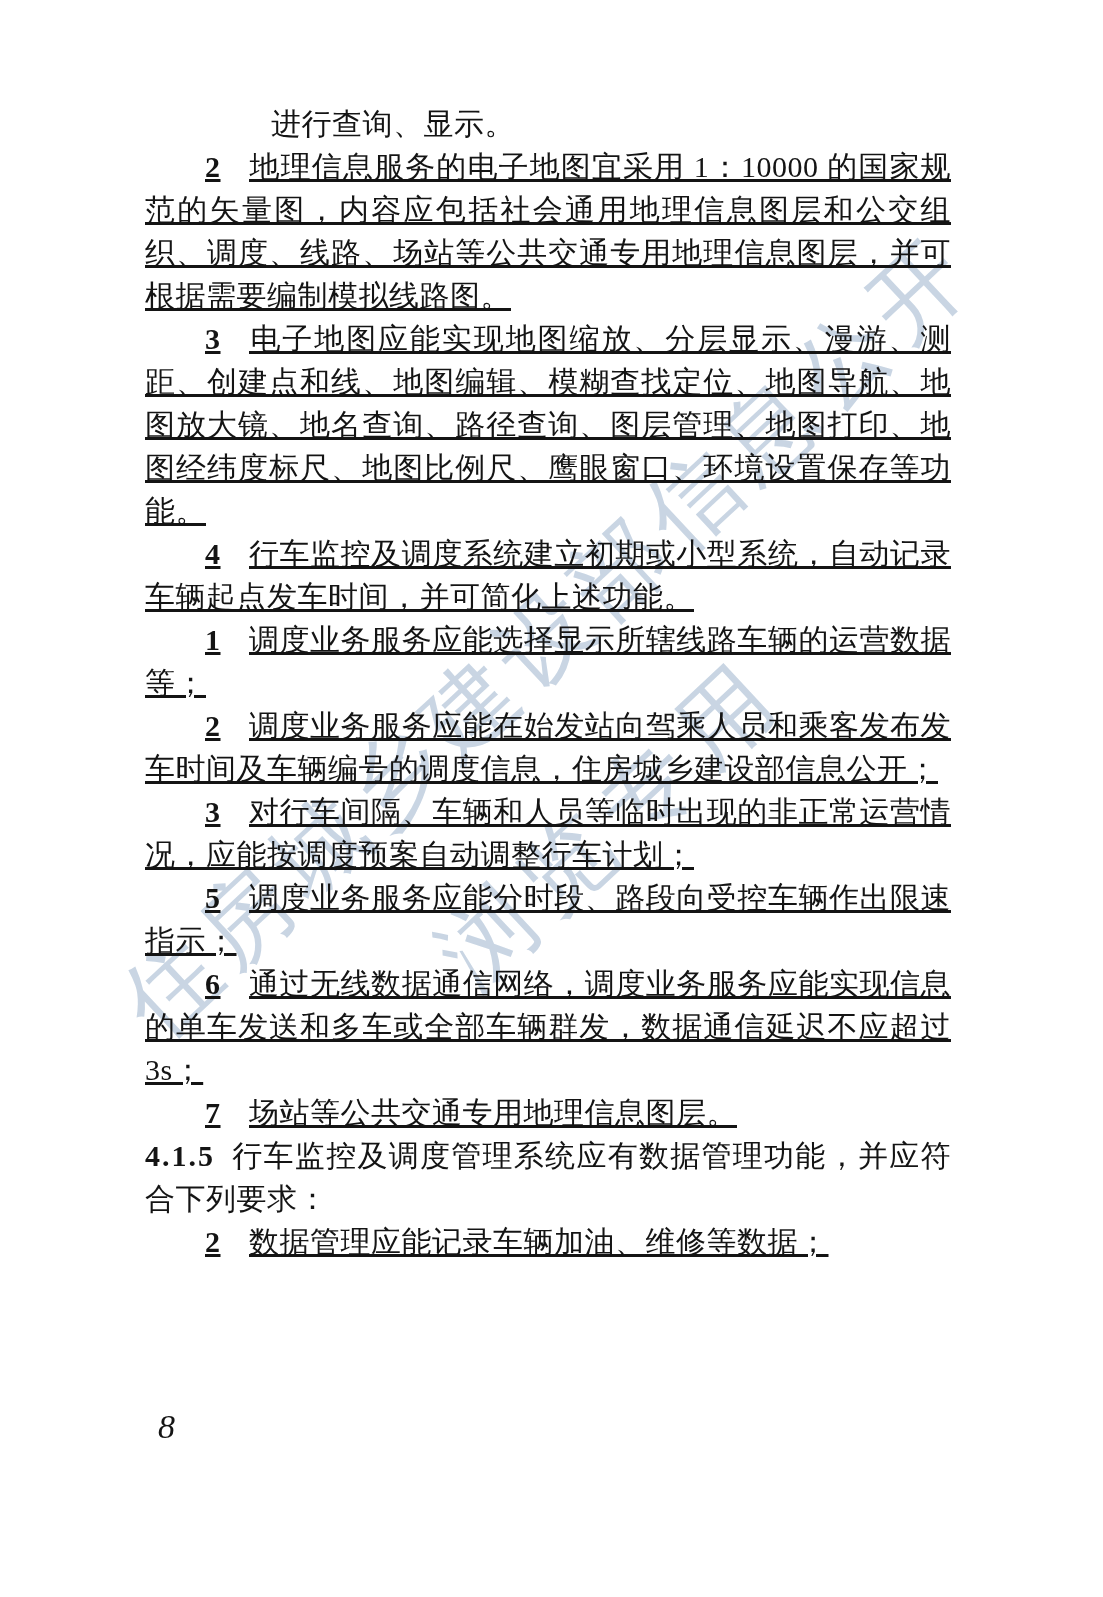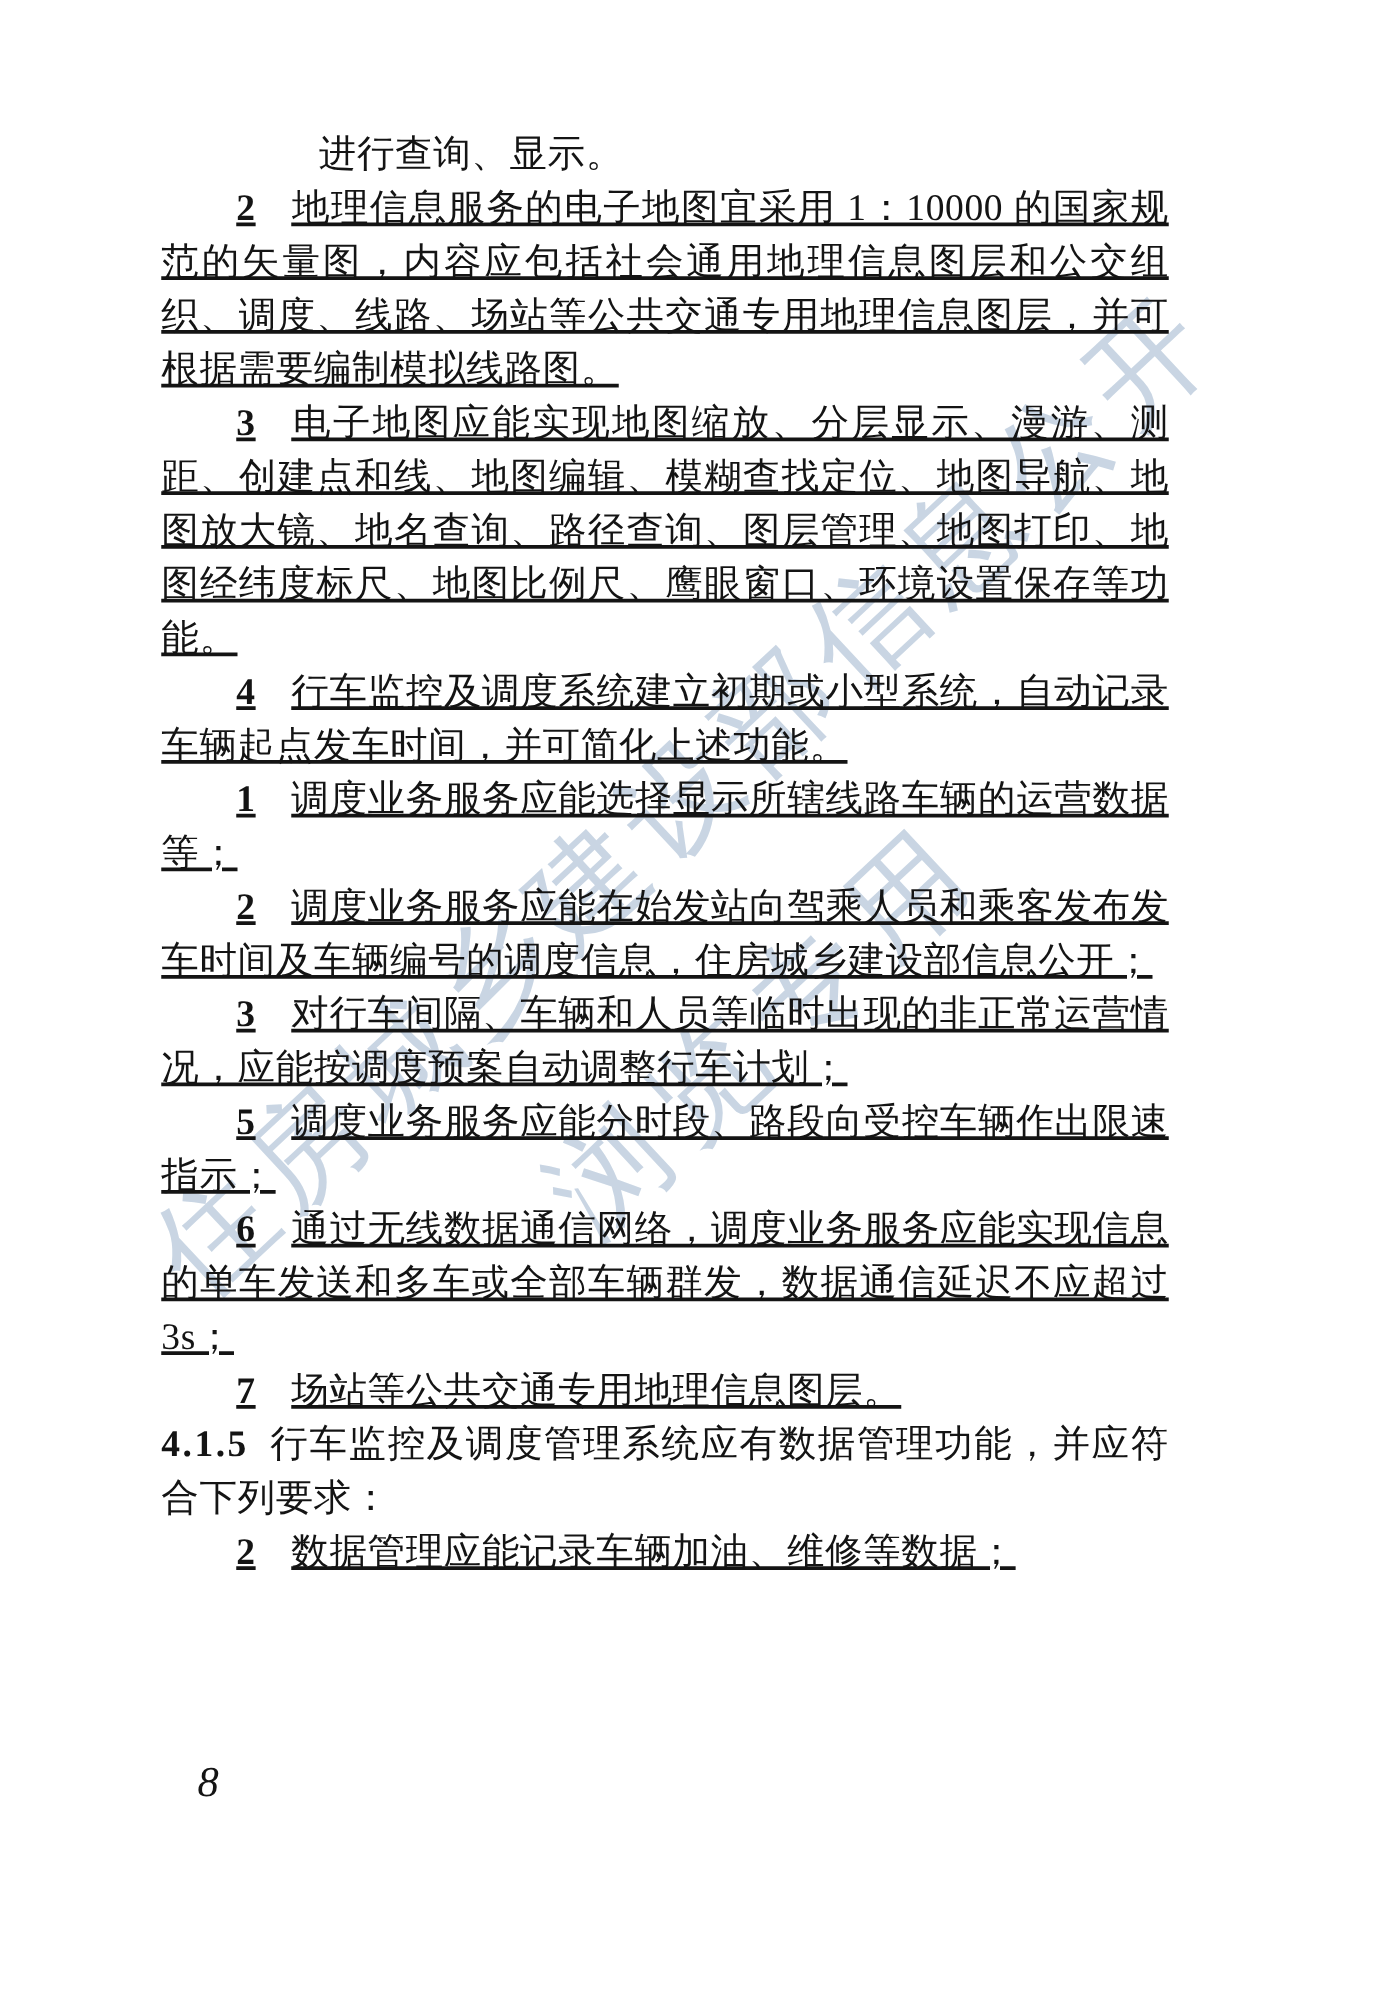--- a/index.html
+++ b/index.html
@@ -41,21 +41,21 @@
   .wm2 {
     font-size: 92px;
     letter-spacing: 16px;
     left: 612px;
     top: 822px;
     transform: translate(-50%, -50%) rotate(-43deg);
   }
   
   .content {
     position: absolute;
-    left: 129px;
+    left: 145px;
     top: 102px;
     width: 806px;
     z-index: 2;
   }
   .content p {
     margin: 0;
     font-size: 30px;
     line-height: 43px;
     text-align: justify;
     letter-spacing: 0.5px;

